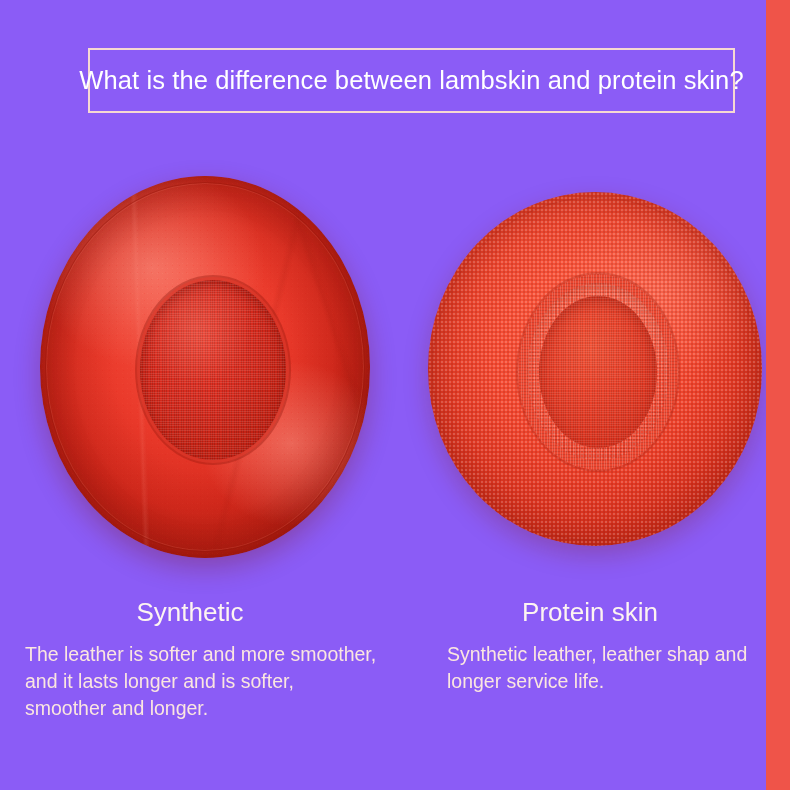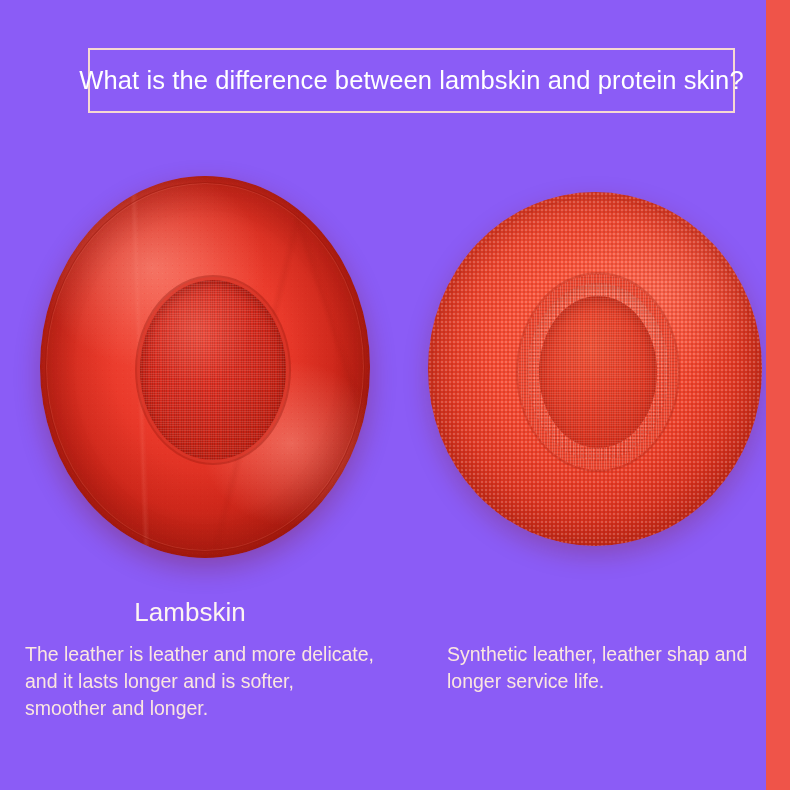--- a/index.html
+++ b/index.html
@@ -253,21 +253,22 @@
     <div class="grain"></div>
     <div class="seam-outer"></div>
     <div class="inner">
       <div class="rib"></div>
       <div class="well">
         <div class="weave"></div>
       </div>
     </div>
   </div>
 
-  <div class="caption-head" id="head-left">Lambskin</div>
-  <div class="caption-body" id="body-left">The leather is leather and more delicate,
+  <div class="caption-head" id="head-left">Synthetic</div>
+  <div class="caption-body" id="body-left">The leather is softer and more smoother,
 and it lasts longer and is softer,
 smoother and longer.</div>
 
+  <div class="caption-head" id="head-right">Protein skin</div>
   <div class="caption-body" id="body-right">Synthetic leather, leather shap and
 longer service life.</div>
 
 </div>
 
 </body></html>

